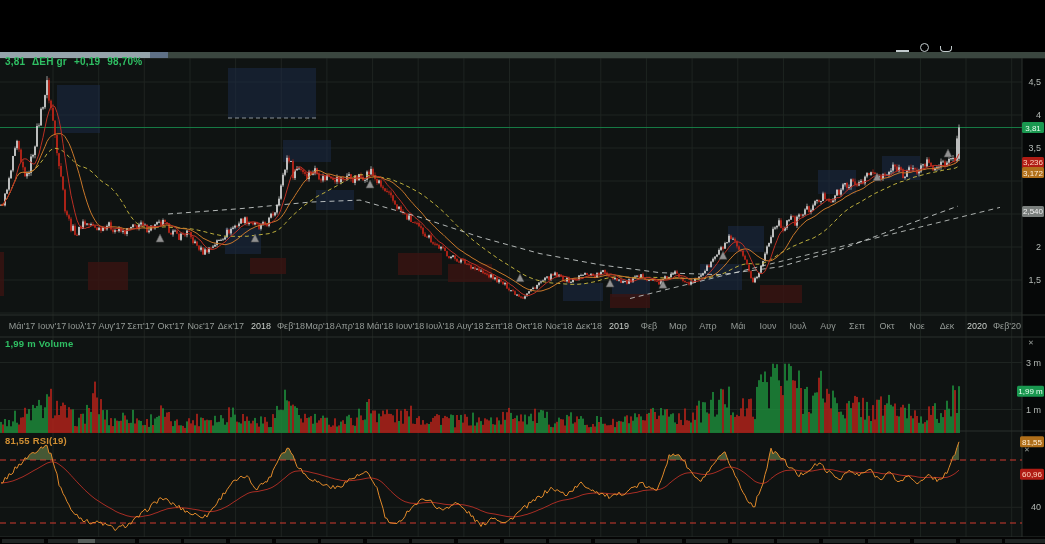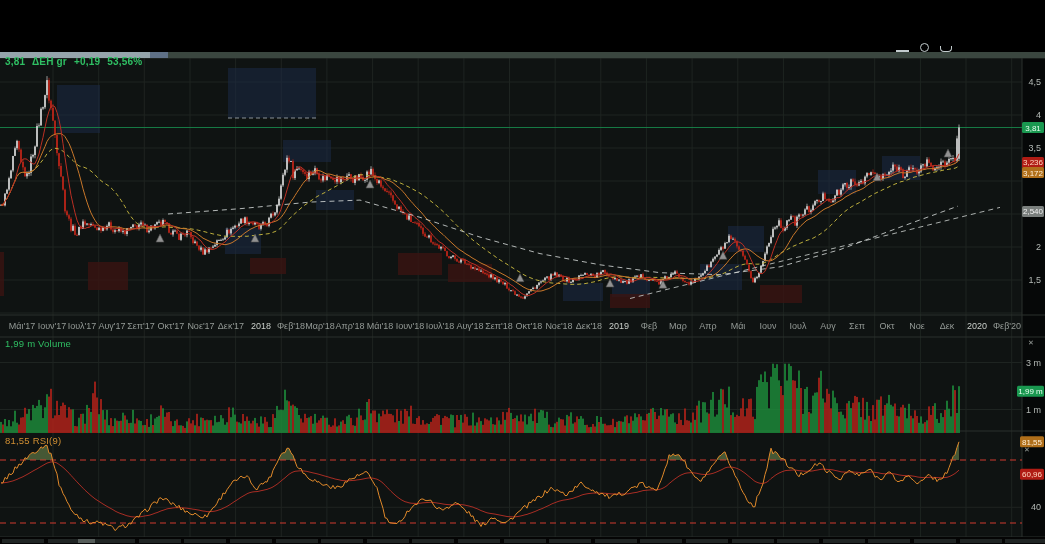--- a/index.html
+++ b/index.html
@@ -9,21 +9,21 @@
   .topbar{position:absolute;left:0;top:52px;width:1045px;height:6px;background:#3a463f;}
   .topbar .thumb{position:absolute;left:0;top:0;width:168px;height:6px;background:#95a4ab;}
   .topbar .thumb-end{position:absolute;left:150px;top:0;width:18px;height:6px;background:#5e7086;}
   .winicons{position:absolute;left:896px;top:42px;width:70px;height:10px;display:flex;align-items:flex-end;gap:11px;}
   .winicons .dash{width:13px;height:2px;background:#c2cbcd;}
   .winicons .circ{width:7px;height:7px;border:1px solid #c2cbcd;border-radius:50%;}
   .winicons .arc{width:10px;height:5px;border:1px solid #c2cbcd;border-top:none;border-radius:0 0 4px 4px;}
   .overlay{position:absolute;font-size:10px;letter-spacing:.2px;white-space:nowrap;z-index:5;}
   .ticker{left:5px;top:56px;color:#2fbf63;font-weight:bold;}
   .ticker span{margin-right:4px;}
-  .pane-label{font-size:9.5px;font-weight:normal;}
+  .pane-label{font-size:9.5px;font-weight:bold;}
   .vol-label{left:5px;top:338px;color:#2fbf63;}
   .rsi-label{left:5px;top:435px;color:#d08f33;}
   .bottombar{position:absolute;left:0;top:537px;width:1045px;height:7px;background:#050505;}
   .bottombar span{position:absolute;top:2px;height:4px;background:#202524;}
   .bottombar .bthumb{background:#565d5a;}
 </style>
 </head>
 <body>
 
 <div id="stage">
@@ -1663,31 +1663,31 @@
   <div class="winicons">
     <span class="dash"></span>
     <span class="circ"></span>
     <span class="arc"></span>
   </div>
 
   <div class="overlay ticker">
     <span>3,81</span>
     <span>ΔΕΗ gr</span>
     <span>+0,19</span>
-    <span>53,56%</span>
+    <span>98,70%</span>
   </div>
 
   <div class="overlay pane-label vol-label">
     <span>1,99 m</span>
     <span>Volume</span>
   </div>
 
   <div class="overlay pane-label rsi-label">
     <span>81,55</span>
-    <span>RSI(9)</span>
+    <span>RSI(19)</span>
   </div>
 
   <div class="bottombar">
       <span style="left: 2px; width: 42px;"></span>
       <span style="left: 47.6px; width: 42px;"></span>
       <span style="left: 93.2px; width: 42px;"></span>
       <span style="left: 138.8px; width: 42px;"></span>
       <span style="left: 184.4px; width: 42px;"></span>
       <span style="left: 230px; width: 42px;"></span>
       <span style="left: 275.6px; width: 42px;"></span>

